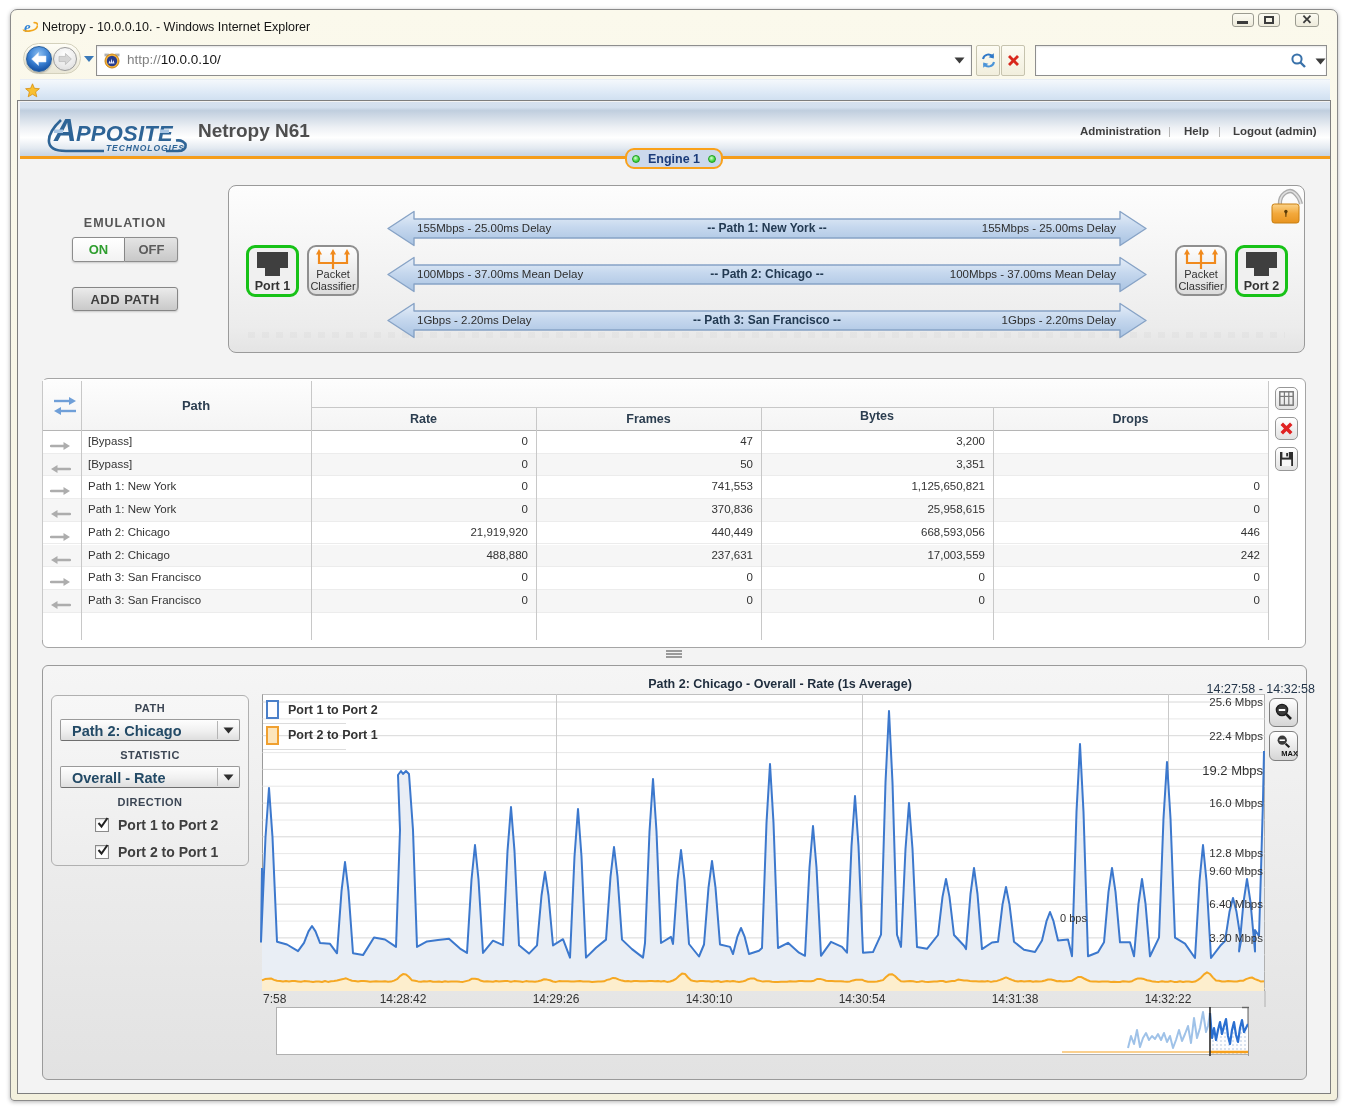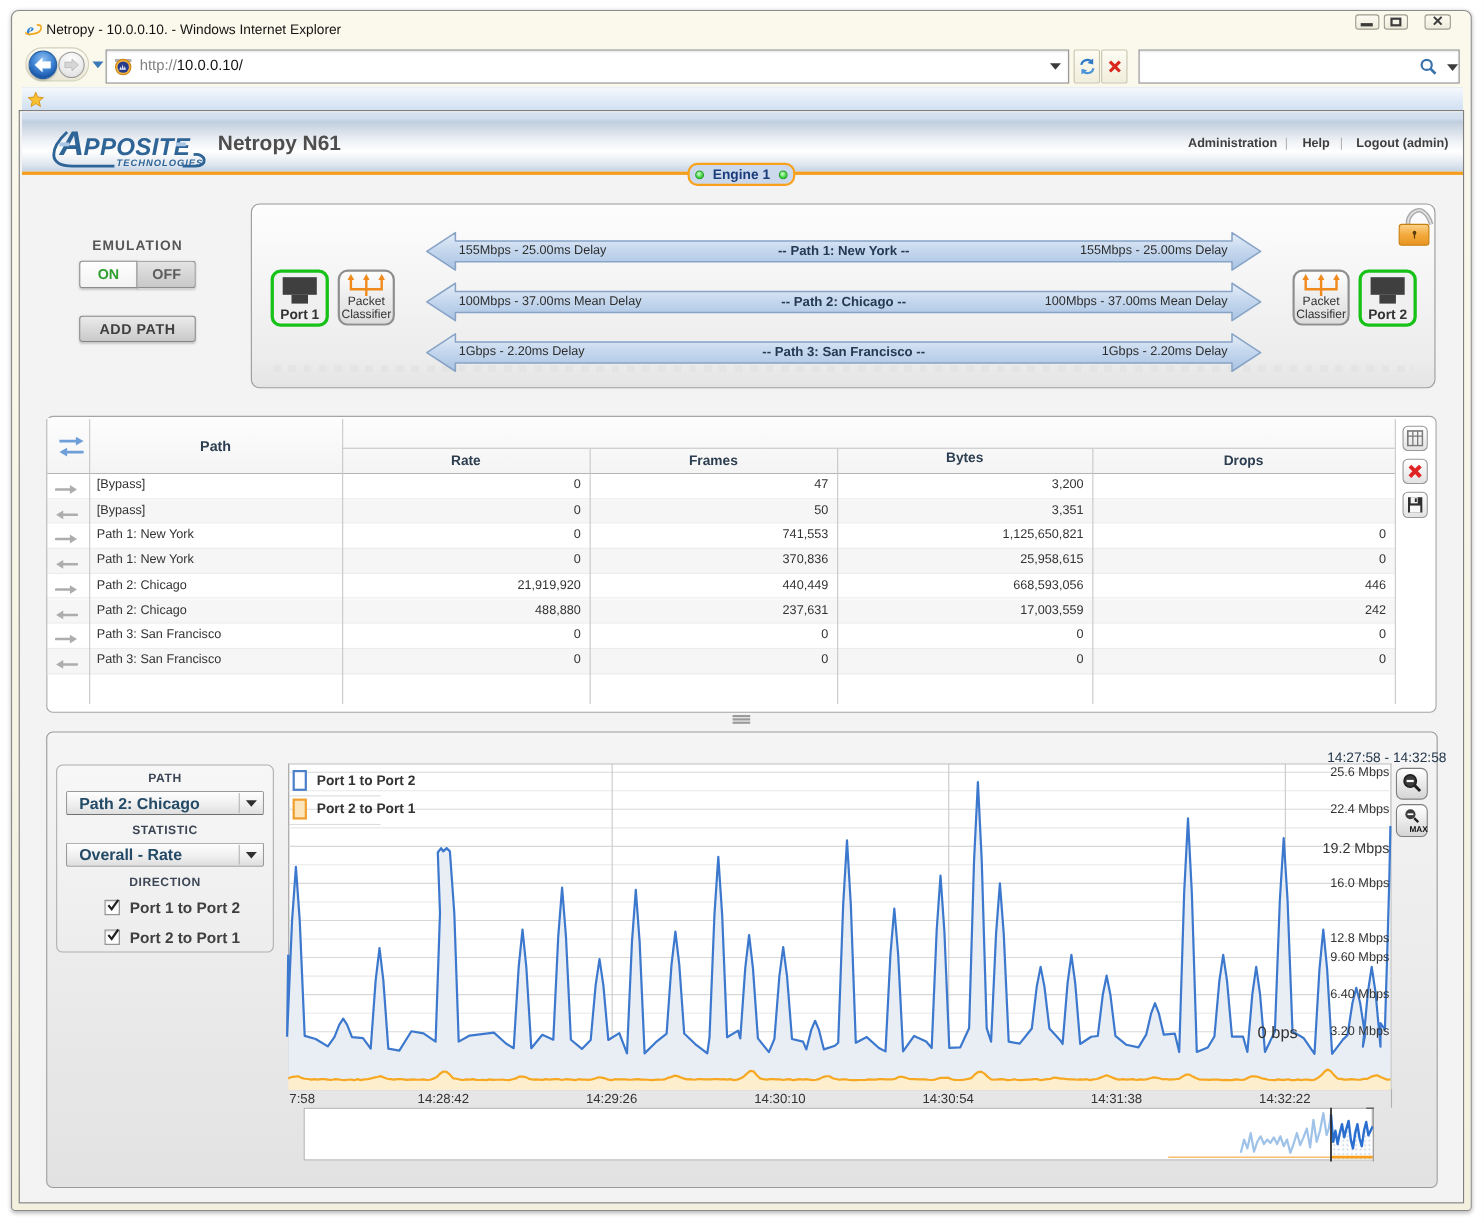--- a/index.html
+++ b/index.html
@@ -319,20 +319,21 @@
 <rect x="3.4" y="1" width="6.4" height="5.6" fill="#f2f2f2"></rect>
 <rect x="7.2" y="2" width="1.8" height="3.4" fill="#2e2e2e"></rect>
 <rect x="2.8" y="8.6" width="9.4" height="6.4" fill="#f8f8f8"></rect>
 </svg>
 
 <div class="abs" style="left:666px;top:650px;width:16px;height:2px;background:#9a9a9a"></div>
 <div class="abs" style="left:666px;top:653px;width:16px;height:2px;background:#9a9a9a"></div>
 <div class="abs" style="left:666px;top:656px;width:16px;height:2px;background:#9a9a9a"></div>
 
 <div class="abs" style="left:42px;top:665px;width:1265px;height:415px;background:linear-gradient(#f5f5f5,#e2e2e2);border:1.5px solid #9a9a9a;border-radius:6px"></div>
+<div class="abs" style="left:450px;top:677px;width:660px;text-align:center;font-size:12.5px;font-weight:bold;color:#1f2d3d">Path 2: Chicago - Overall - Rate (1s Average)</div>
 <div class="abs" style="left:1115px;top:682px;width:200px;text-align:right;font-size:12.5px;color:#24364a">14:27:58 - 14:32:58</div>
 
 <div class="abs" style="left:51px;top:695px;width:198px;height:171px;background:linear-gradient(#f7f7f7,#ededed);border:1px solid #b0b0b0;border-radius:6px"></div>
 <div class="abs" style="left:51px;top:702px;width:198px;text-align:center;font-size:11px;font-weight:bold;color:#3c4654;letter-spacing:0.5px">PATH</div>
 <div class="abs" style="left:60px;top:719px;width:180px;height:22px;background:linear-gradient(#fefefe,#f0f0f0 55%,#dedede);border:1px solid #9a9a9a;border-bottom-color:#6f6f6f;border-radius:2px"></div>
 <div class="abs" style="left:72px;top:722.5px;font-size:14.5px;font-weight:bold;color:#234a66">Path 2: Chicago</div>
 <div class="abs" style="left:217px;top:721px;width:1px;height:18px;background:#b5b5b5"></div>
 <svg class="abs" style="left:223px;top:727px" width="11" height="7" viewBox="0 0 11 7">
       <path d="M0.5,0.5 L10.5,0.5 L5.5,6.5 Z" fill="#2e2e2e"></path>
     </svg>
@@ -392,21 +393,21 @@
 <path d="M262.0,980.4 L265.0,979.1 L268.0,978.7 L271.0,978.4 L274.0,979.9 L277.0,980.7 L280.0,980.9 L283.0,981.5 L286.0,981.0 L289.0,981.4 L292.0,981.1 L295.0,981.1 L298.0,981.4 L301.0,981.8 L304.0,981.1 L307.0,981.2 L310.0,981.6 L313.0,981.9 L316.0,981.6 L319.0,981.4 L322.0,982.0 L325.0,981.0 L328.0,981.9 L331.0,981.3 L334.0,981.0 L337.0,980.5 L340.0,979.7 L343.0,979.1 L346.0,978.3 L349.0,979.6 L352.0,980.7 L355.0,981.1 L358.0,981.5 L361.0,981.1 L364.0,981.1 L367.0,981.2 L370.0,981.7 L373.0,981.4 L376.0,981.3 L379.0,981.6 L382.0,981.5 L385.0,981.3 L388.0,981.8 L391.0,981.6 L394.0,980.6 L397.0,979.2 L400.0,976.1 L403.0,974.1 L406.0,974.5 L409.0,977.0 L412.0,980.3 L415.0,980.7 L418.0,981.4 L421.0,981.8 L424.0,981.2 L427.0,981.5 L430.0,981.0 L433.0,981.7 L436.0,981.8 L439.0,981.6 L442.0,981.9 L445.0,981.3 L448.0,981.7 L451.0,981.6 L454.0,981.6 L457.0,981.5 L460.0,981.8 L463.0,981.9 L466.0,981.1 L469.0,980.4 L472.0,978.7 L475.0,978.7 L478.0,979.2 L481.0,980.8 L484.0,981.4 L487.0,981.2 L490.0,981.4 L493.0,981.7 L496.0,981.0 L499.0,981.5 L502.0,981.2 L505.0,981.1 L508.0,981.1 L511.0,981.8 L514.0,981.1 L517.0,981.2 L520.0,981.4 L523.0,981.9 L526.0,981.1 L529.0,981.4 L532.0,981.5 L535.0,981.7 L538.0,981.2 L541.0,980.5 L544.0,979.3 L547.0,979.6 L550.0,980.3 L553.0,981.5 L556.0,981.9 L559.0,981.1 L562.0,981.2 L565.0,981.2 L568.0,981.2 L571.0,981.5 L574.0,981.6 L577.0,981.3 L580.0,981.0 L583.0,981.4 L586.0,981.4 L589.0,981.6 L592.0,982.0 L595.0,981.7 L598.0,981.5 L601.0,981.6 L604.0,981.3 L607.0,979.9 L610.0,979.2 L613.0,977.9 L616.0,978.3 L619.0,979.6 L622.0,980.6 L625.0,981.2 L628.0,981.1 L631.0,981.6 L634.0,981.1 L637.0,981.1 L640.0,981.2 L643.0,981.2 L646.0,981.3 L649.0,981.1 L652.0,981.0 L655.0,981.2 L658.0,981.1 L661.0,981.4 L664.0,981.0 L667.0,981.9 L670.0,981.5 L673.0,980.5 L676.0,978.9 L679.0,976.0 L682.0,973.6 L685.0,973.9 L688.0,977.5 L691.0,980.3 L694.0,981.1 L697.0,981.4 L700.0,981.1 L703.0,981.1 L706.0,981.3 L709.0,981.3 L712.0,981.8 L715.0,981.2 L718.0,981.0 L721.0,982.0 L724.0,981.5 L727.0,981.1 L730.0,981.5 L733.0,981.0 L736.0,981.5 L739.0,981.9 L742.0,981.6 L745.0,980.8 L748.0,979.2 L751.0,978.4 L754.0,978.4 L757.0,980.2 L760.0,980.9 L763.0,981.6 L766.0,981.3 L769.0,981.2 L772.0,981.8 L775.0,982.0 L778.0,981.9 L781.0,981.8 L784.0,981.8 L787.0,981.7 L790.0,981.2 L793.0,981.5 L796.0,981.4 L799.0,981.0 L802.0,981.0 L805.0,981.3 L808.0,981.2 L811.0,981.3 L814.0,980.7 L817.0,979.0 L820.0,978.9 L823.0,979.6 L826.0,980.7 L829.0,981.0 L832.0,981.1 L835.0,981.2 L838.0,981.2 L841.0,981.2 L844.0,981.6 L847.0,981.8 L850.0,981.4 L853.0,980.4 L856.0,979.8 L859.0,979.8 L862.0,979.7 L865.0,981.1 L868.0,981.7 L871.0,981.8 L874.0,981.7 L877.0,981.4 L880.0,980.8 L883.0,980.1 L886.0,977.0 L889.0,974.6 L892.0,974.2 L895.0,976.0 L898.0,979.0 L901.0,981.3 L904.0,981.6 L907.0,981.2 L910.0,981.1 L913.0,981.2 L916.0,981.9 L919.0,981.8 L922.0,981.1 L925.0,981.8 L928.0,982.0 L931.0,981.7 L934.0,981.4 L937.0,981.5 L940.0,981.1 L943.0,981.0 L946.0,982.0 L949.0,981.5 L952.0,981.1 L955.0,980.9 L958.0,979.6 L961.0,979.9 L964.0,980.5 L967.0,980.6 L970.0,981.1 L973.0,981.3 L976.0,981.2 L979.0,981.6 L982.0,981.3 L985.0,981.4 L988.0,981.1 L991.0,981.9 L994.0,981.2 L997.0,980.9 L1000.0,979.9 L1003.0,978.7 L1006.0,977.4 L1009.0,978.7 L1012.0,979.9 L1015.0,981.0 L1018.0,981.4 L1021.0,981.0 L1024.0,981.4 L1027.0,981.2 L1030.0,981.0 L1033.0,981.8 L1036.0,981.2 L1039.0,981.4 L1042.0,981.3 L1045.0,980.5 L1048.0,979.5 L1051.0,979.6 L1054.0,980.2 L1057.0,981.2 L1060.0,980.9 L1063.0,981.5 L1066.0,981.2 L1069.0,981.0 L1072.0,980.7 L1075.0,978.8 L1078.0,977.0 L1081.0,976.9 L1084.0,978.5 L1087.0,980.0 L1090.0,981.2 L1093.0,981.4 L1096.0,981.5 L1099.0,981.7 L1102.0,981.5 L1105.0,981.5 L1108.0,981.5 L1111.0,981.9 L1114.0,981.7 L1117.0,981.9 L1120.0,981.9 L1123.0,981.3 L1126.0,981.5 L1129.0,981.8 L1132.0,981.2 L1135.0,979.5 L1138.0,978.4 L1141.0,978.5 L1144.0,979.1 L1147.0,980.3 L1150.0,980.8 L1153.0,981.6 L1156.0,981.8 L1159.0,981.9 L1162.0,981.2 L1165.0,981.7 L1168.0,981.7 L1171.0,981.1 L1174.0,981.9 L1177.0,982.0 L1180.0,981.2 L1183.0,982.0 L1186.0,981.4 L1189.0,981.5 L1192.0,982.0 L1195.0,981.6 L1198.0,979.9 L1201.0,977.7 L1204.0,974.3 L1207.0,972.3 L1210.0,974.0 L1213.0,977.6 L1216.0,980.5 L1219.0,980.8 L1222.0,981.5 L1225.0,981.4 L1228.0,981.0 L1231.0,981.3 L1234.0,981.6 L1237.0,981.5 L1240.0,980.7 L1243.0,980.8 L1246.0,979.1 L1249.0,978.1 L1252.0,977.5 L1255.0,979.1 L1258.0,980.2 L1261.0,981.6 L1264.0,981.2" fill="none" stroke="#f6a823" stroke-width="2" stroke-linejoin="round"></path>
 </svg>
 <div style="position:absolute;left:1060px;top:696.0px;width:203px;text-align:right;font-size:11.5px;color:#333">25.6 Mbps</div>
 <div style="position:absolute;left:1060px;top:729.7px;width:203px;text-align:right;font-size:11.5px;color:#333">22.4 Mbps</div>
 <div style="position:absolute;left:1060px;top:763.4px;width:203px;text-align:right;font-size:13px;color:#333">19.2 Mbps</div>
 <div style="position:absolute;left:1060px;top:797.1px;width:203px;text-align:right;font-size:11.5px;color:#333">16.0 Mbps</div>
 <div style="position:absolute;left:1060px;top:847px;width:203px;text-align:right;font-size:11.5px;color:#333">12.8 Mbps</div>
 <div style="position:absolute;left:1060px;top:864.5px;width:203px;text-align:right;font-size:11.5px;color:#333">9.60 Mbps</div>
 <div style="position:absolute;left:1060px;top:898.2px;width:203px;text-align:right;font-size:11.5px;color:#333">6.40 Mbps</div>
 <div style="position:absolute;left:1060px;top:931.9px;width:203px;text-align:right;font-size:11.5px;color:#333">3.20 Mbps</div>
-<div style="position:absolute;left:1060px;top:931px;width:203px;text-align:center;font-size:15px;color:#333">0 bps</div>
+<div style="position:absolute;left:1060px;top:912px;width:203px;text-align:left;font-size:11px;color:#333">0 bps</div>
 
 <div style="position:absolute;left:263px;top:992px;font-size:12px;color:#333">7:58</div>
 <div style="position:absolute;left:363px;top:992px;width:80px;text-align:center;font-size:12px;color:#333">14:28:42</div>
 <div style="position:absolute;left:516px;top:992px;width:80px;text-align:center;font-size:12px;color:#333">14:29:26</div>
 <div style="position:absolute;left:669px;top:992px;width:80px;text-align:center;font-size:12px;color:#333">14:30:10</div>
 <div style="position:absolute;left:822px;top:992px;width:80px;text-align:center;font-size:12px;color:#333">14:30:54</div>
 <div style="position:absolute;left:975px;top:992px;width:80px;text-align:center;font-size:12px;color:#333">14:31:38</div>
 <div style="position:absolute;left:1128px;top:992px;width:80px;text-align:center;font-size:12px;color:#333">14:32:22</div>
 
 <div class="abs" style="left:262.5px;top:722.5px;width:83px;height:1px;background:#dcdcdc"></div>

